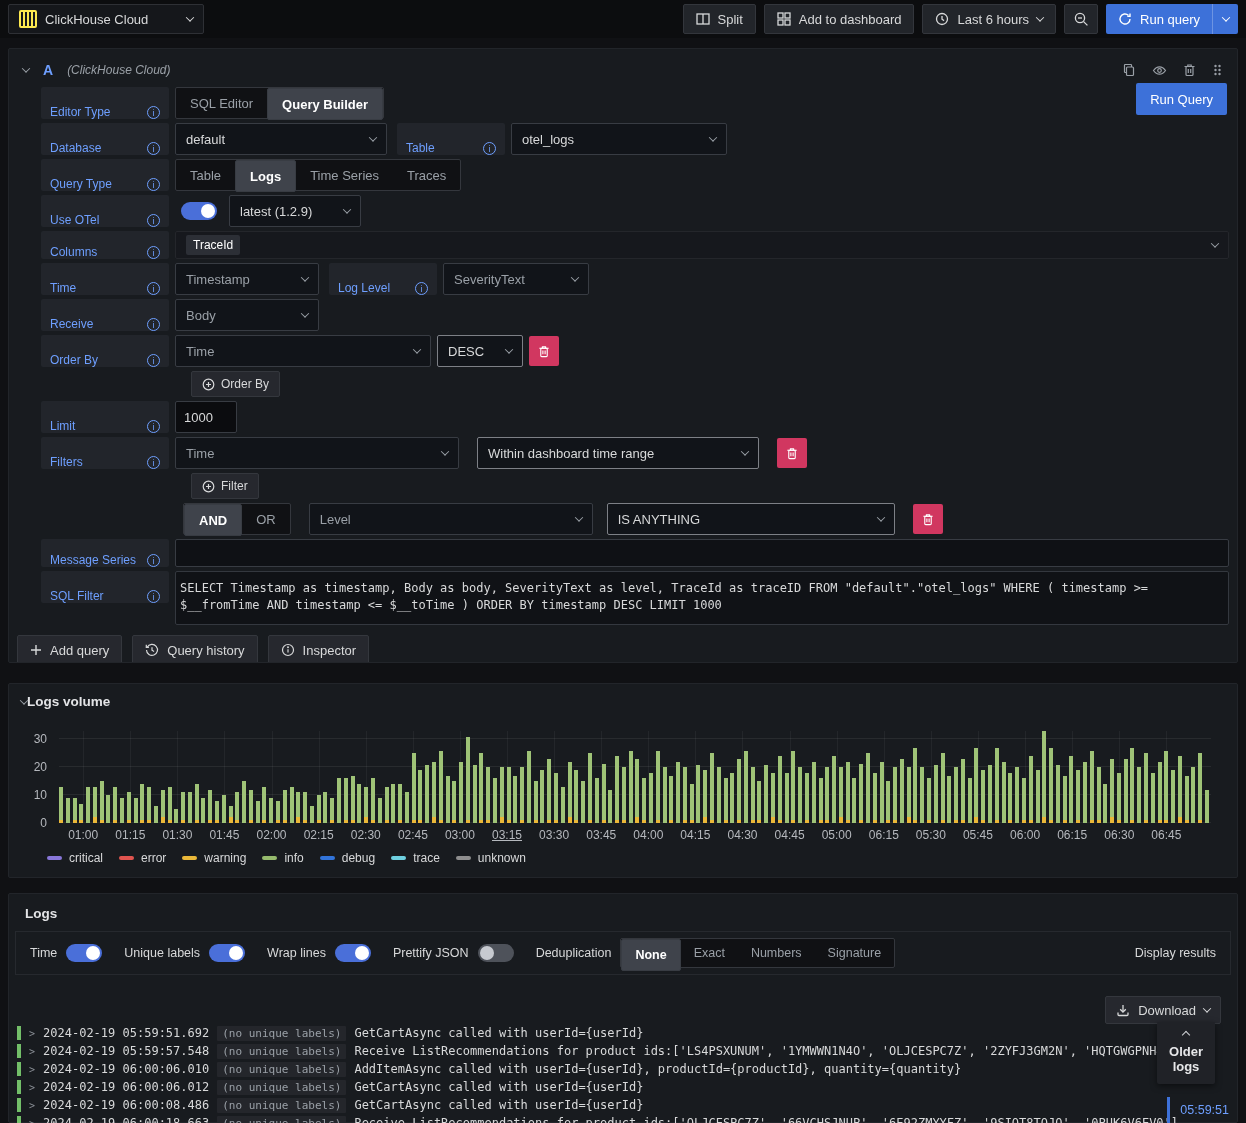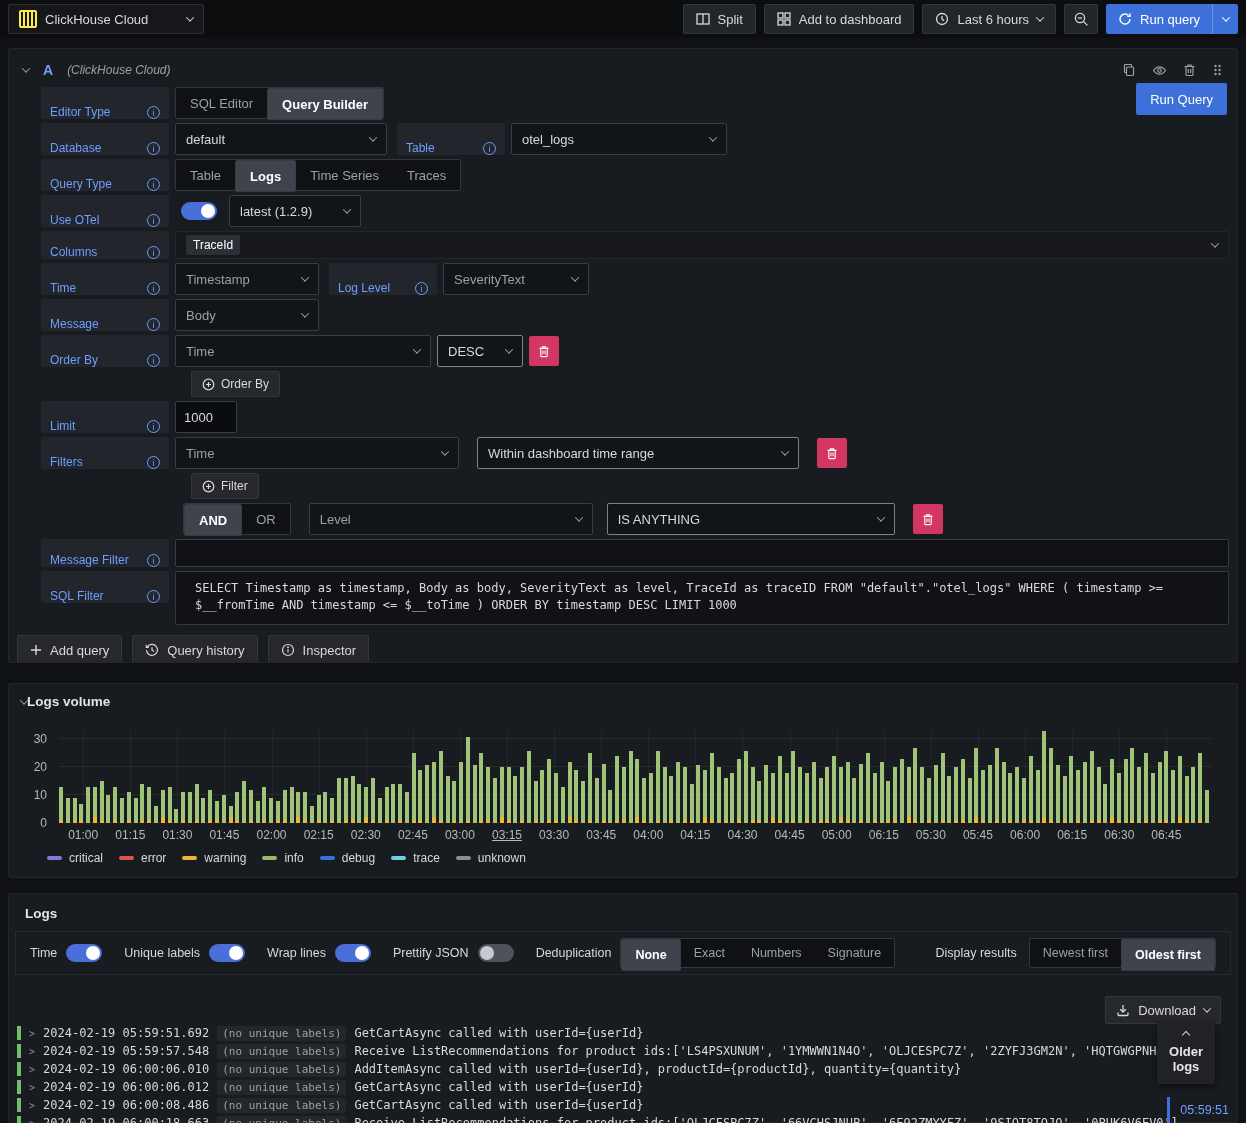--- a/index.html
+++ b/index.html
@@ -46,21 +46,21 @@
   .tgl{width:36px;height:18px;border-radius:10px;background:#4a6fd9;position:relative;cursor:pointer;flex:none}
   .tgl::after{content:'';position:absolute;top:2px;right:2px;width:14px;height:14px;border-radius:50%;background:#fff}
   .tgl.off{background:#4e525a}
   .tgl.off::after{left:2px;right:auto;background:#c7cad0}
   .chip{background:#2c2f36;border-radius:2px;padding:3px 7px;font-size:12px;color:#fff}
   .del{width:30px;height:30px;border-radius:2px;background:#d13760;display:flex;align-items:center;justify-content:center;color:#fff;cursor:pointer;flex:none}
   .addbtn{height:26px;padding:0 10px;background:#26282e;border:1px solid #34373d;border-radius:2px;display:inline-flex;gap:6px;align-items:center;font-size:12px;font-weight:500;cursor:pointer}
   .subrow{margin-left:142px}
   .num-in{width:62px;height:32px;background:#0b0c0f;border:1px solid #383c43;border-radius:2px;color:#d8d9da;font-size:13px;padding:0 8px;font-family:inherit}
   .wide-in{flex:1;height:28px;background:#0f1115;border:1px solid #383c43;border-radius:2px;color:#d8d9da;padding:0 8px;font-family:inherit}
-  .sqlbox{flex:1;min-height:54px;background:#101216;border:1px solid #34383f;border-radius:2px;padding:8px 19px;font-family:"DejaVu Sans Mono",monospace;font-size:12px;line-height:17px;color:#d8d9da;align-self:stretch}
+  .sqlbox{flex:1;min-height:54px;background:#101216;border:1px solid #34383f;border-radius:2px;padding:8px 4px;font-family:"DejaVu Sans Mono",monospace;font-size:12px;line-height:17px;color:#d8d9da;align-self:stretch}
   .qfooter{display:flex;gap:10px;margin-top:10px}
   .fbtn{height:30px;padding:0 12px;background:#26282e;border:1px solid #34373d;border-radius:2px;display:inline-flex;gap:8px;align-items:center;font-size:13px;font-weight:500;cursor:pointer}
   
   .vol-panel{margin-top:20px;height:195px;padding:10px 12px}
   .ptitle{display:flex;align-items:center;font-weight:600;font-size:13.5px;color:#e3e4e6}
   .ptitle .chev{color:#9aa0a7}
   .plot{position:relative;margin:22px 14px 0 38px;height:92px}
   #bars{position:absolute;inset:0;display:flex;align-items:flex-end;justify-content:space-between;z-index:2}
   .bar{width:4px;display:flex;flex-direction:column;justify-content:flex-end}
   .hgrid{position:absolute;left:0;right:0;height:1px;background:rgba(255,255,255,.07);z-index:1}
@@ -279,21 +279,21 @@
           <i class="info-i"></i>
         </div>
       <div class="sel" style="width:146px">
           <span class="muted">SeverityText</span>
           <span class="chev"></span>
         </div>
     </div>
 
     <div class="frow">
       <div class="flabel">
-          <span>Message</span>
+          <span>Receive</span>
           <i class="info-i"></i>
         </div>
       <div class="sel" style="width:144px">
           <span class="muted">Body</span>
           <span class="chev"></span>
         </div>
     </div>
 
     <div class="frow">
       <div class="flabel">
@@ -339,21 +339,21 @@
 
     <div class="frow">
       <div class="flabel">
           <span>Filters</span>
           <i class="info-i"></i>
         </div>
       <div class="sel" style="width:284px">
           <span class="muted">Time</span>
           <span class="chev"></span>
         </div>
-      <div class="sel lite" style="width:322px;margin-left:12px">
+      <div class="sel lite" style="width:282px;margin-left:12px">
           <span>Within dashboard time range</span>
           <span class="chev"></span>
         </div>
       <div class="del" style="margin-left:12px">
           <svg width="12" height="13" viewBox="0 0 13 14" fill="none" stroke="currentColor" stroke-width="1.2">
             <path d="M1.5 3.5h10"></path>
             <path d="M4.8 3.5V2h3.4v1.5"></path>
             <rect x="3" y="3.5" width="7" height="9" rx="1"></rect>
             <path d="M5.3 6v4M7.7 6v4"></path>
           </svg>
@@ -388,21 +388,21 @@
             <path d="M1.5 3.5h10"></path>
             <path d="M4.8 3.5V2h3.4v1.5"></path>
             <rect x="3" y="3.5" width="7" height="9" rx="1"></rect>
             <path d="M5.3 6v4M7.7 6v4"></path>
           </svg>
         </div>
     </div>
 
     <div class="frow">
       <div class="flabel" style="height:28px">
-          <span>Message Filter</span>
+          <span>Message Series</span>
           <i class="info-i"></i>
         </div>
       <input class="wide-in" value="" style="">
     </div>
 
     <div class="frow" style="align-items:flex-start">
       <div class="flabel">
           <span>SQL Filter</span>
           <i class="info-i"></i>
         </div>
@@ -1252,24 +1252,20 @@
         <span>Deduplication</span>
       <div class="seg sm">
           <span class="seg-i sel">None</span>
           <span class="seg-i">Exact</span>
           <span class="seg-i">Numbers</span>
           <span class="seg-i">Signature</span>
         </div>
     </div>
     <div class="ctl-right">
       <span>Display results</span>
-      <div class="seg sm">
-          <span class="seg-i">Newest first</span>
-          <span class="seg-i sel">Oldest first</span>
-        </div>
     </div>
   </div>
   <div class="dl-btn">
     <span>
         <svg width="14" height="14" viewBox="0 0 14 14" fill="none" stroke="currentColor" stroke-width="1.3">
           <path d="M7 2v6.5"></path>
           <path d="M4.2 6.2 7 9l2.8-2.8"></path>
           <path d="M2 9.5v2a1 1 0 0 0 1 1h8a1 1 0 0 0 1-1v-2"></path>
         </svg>
       </span>

